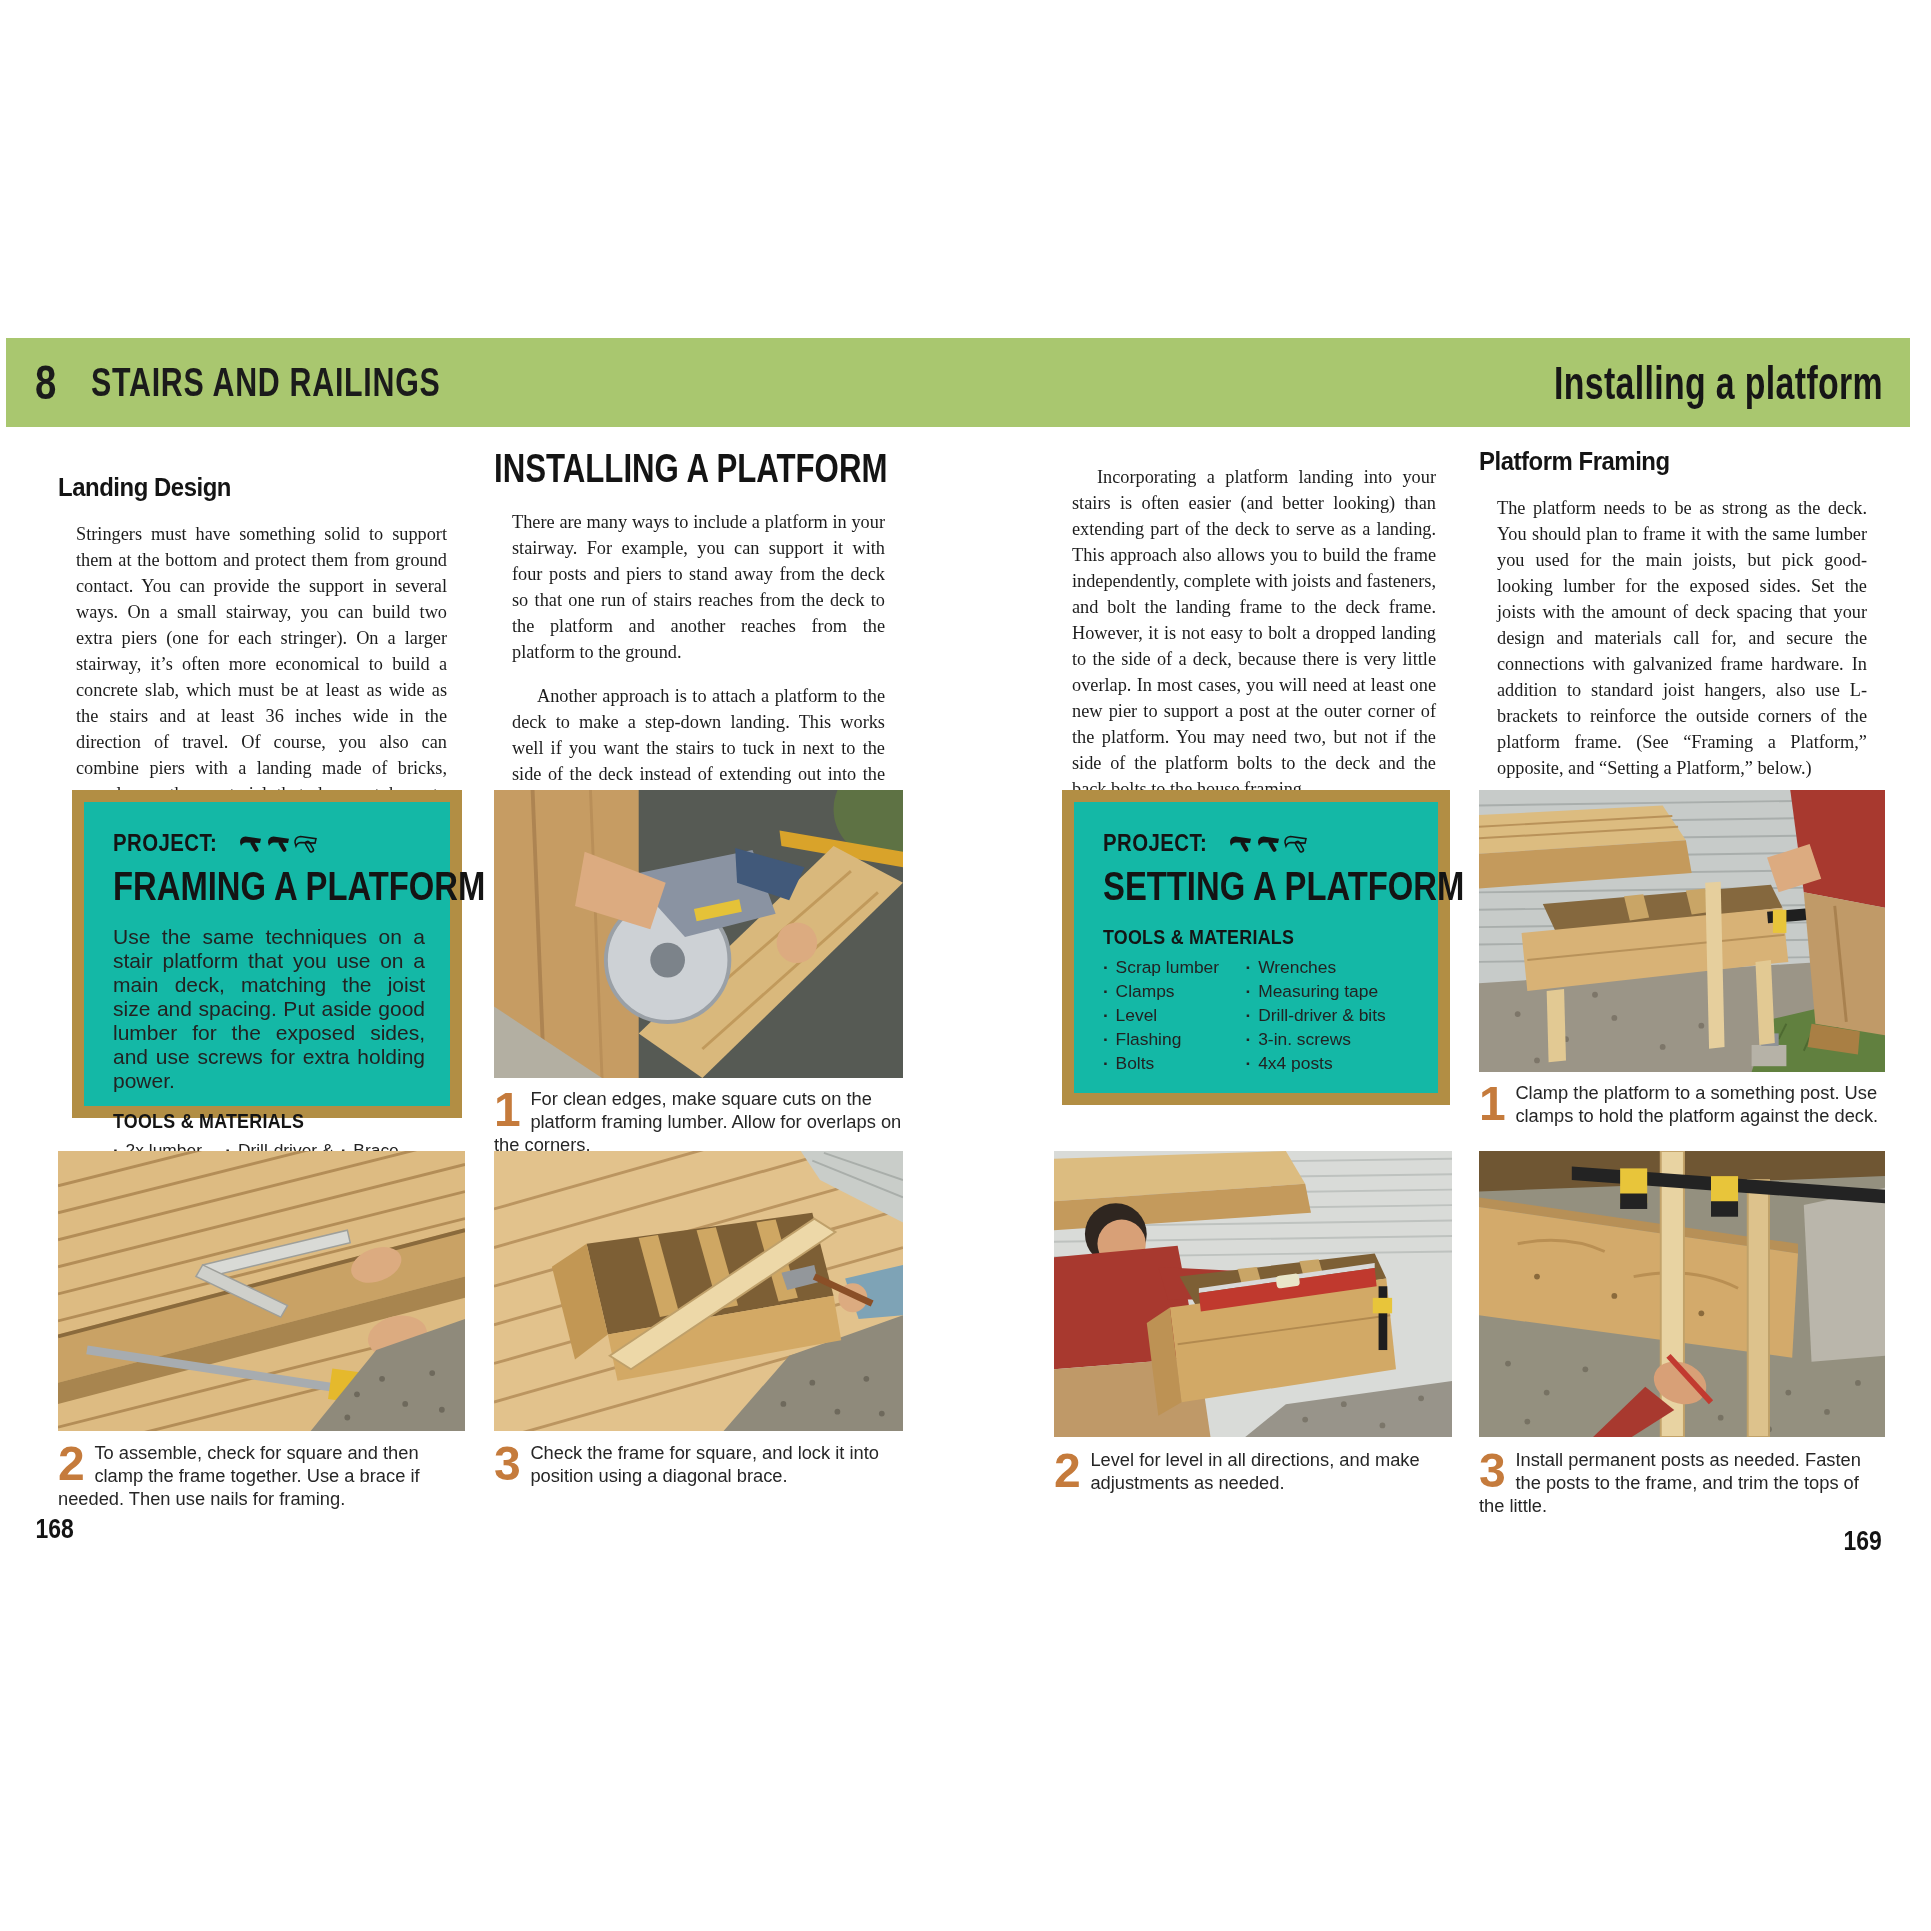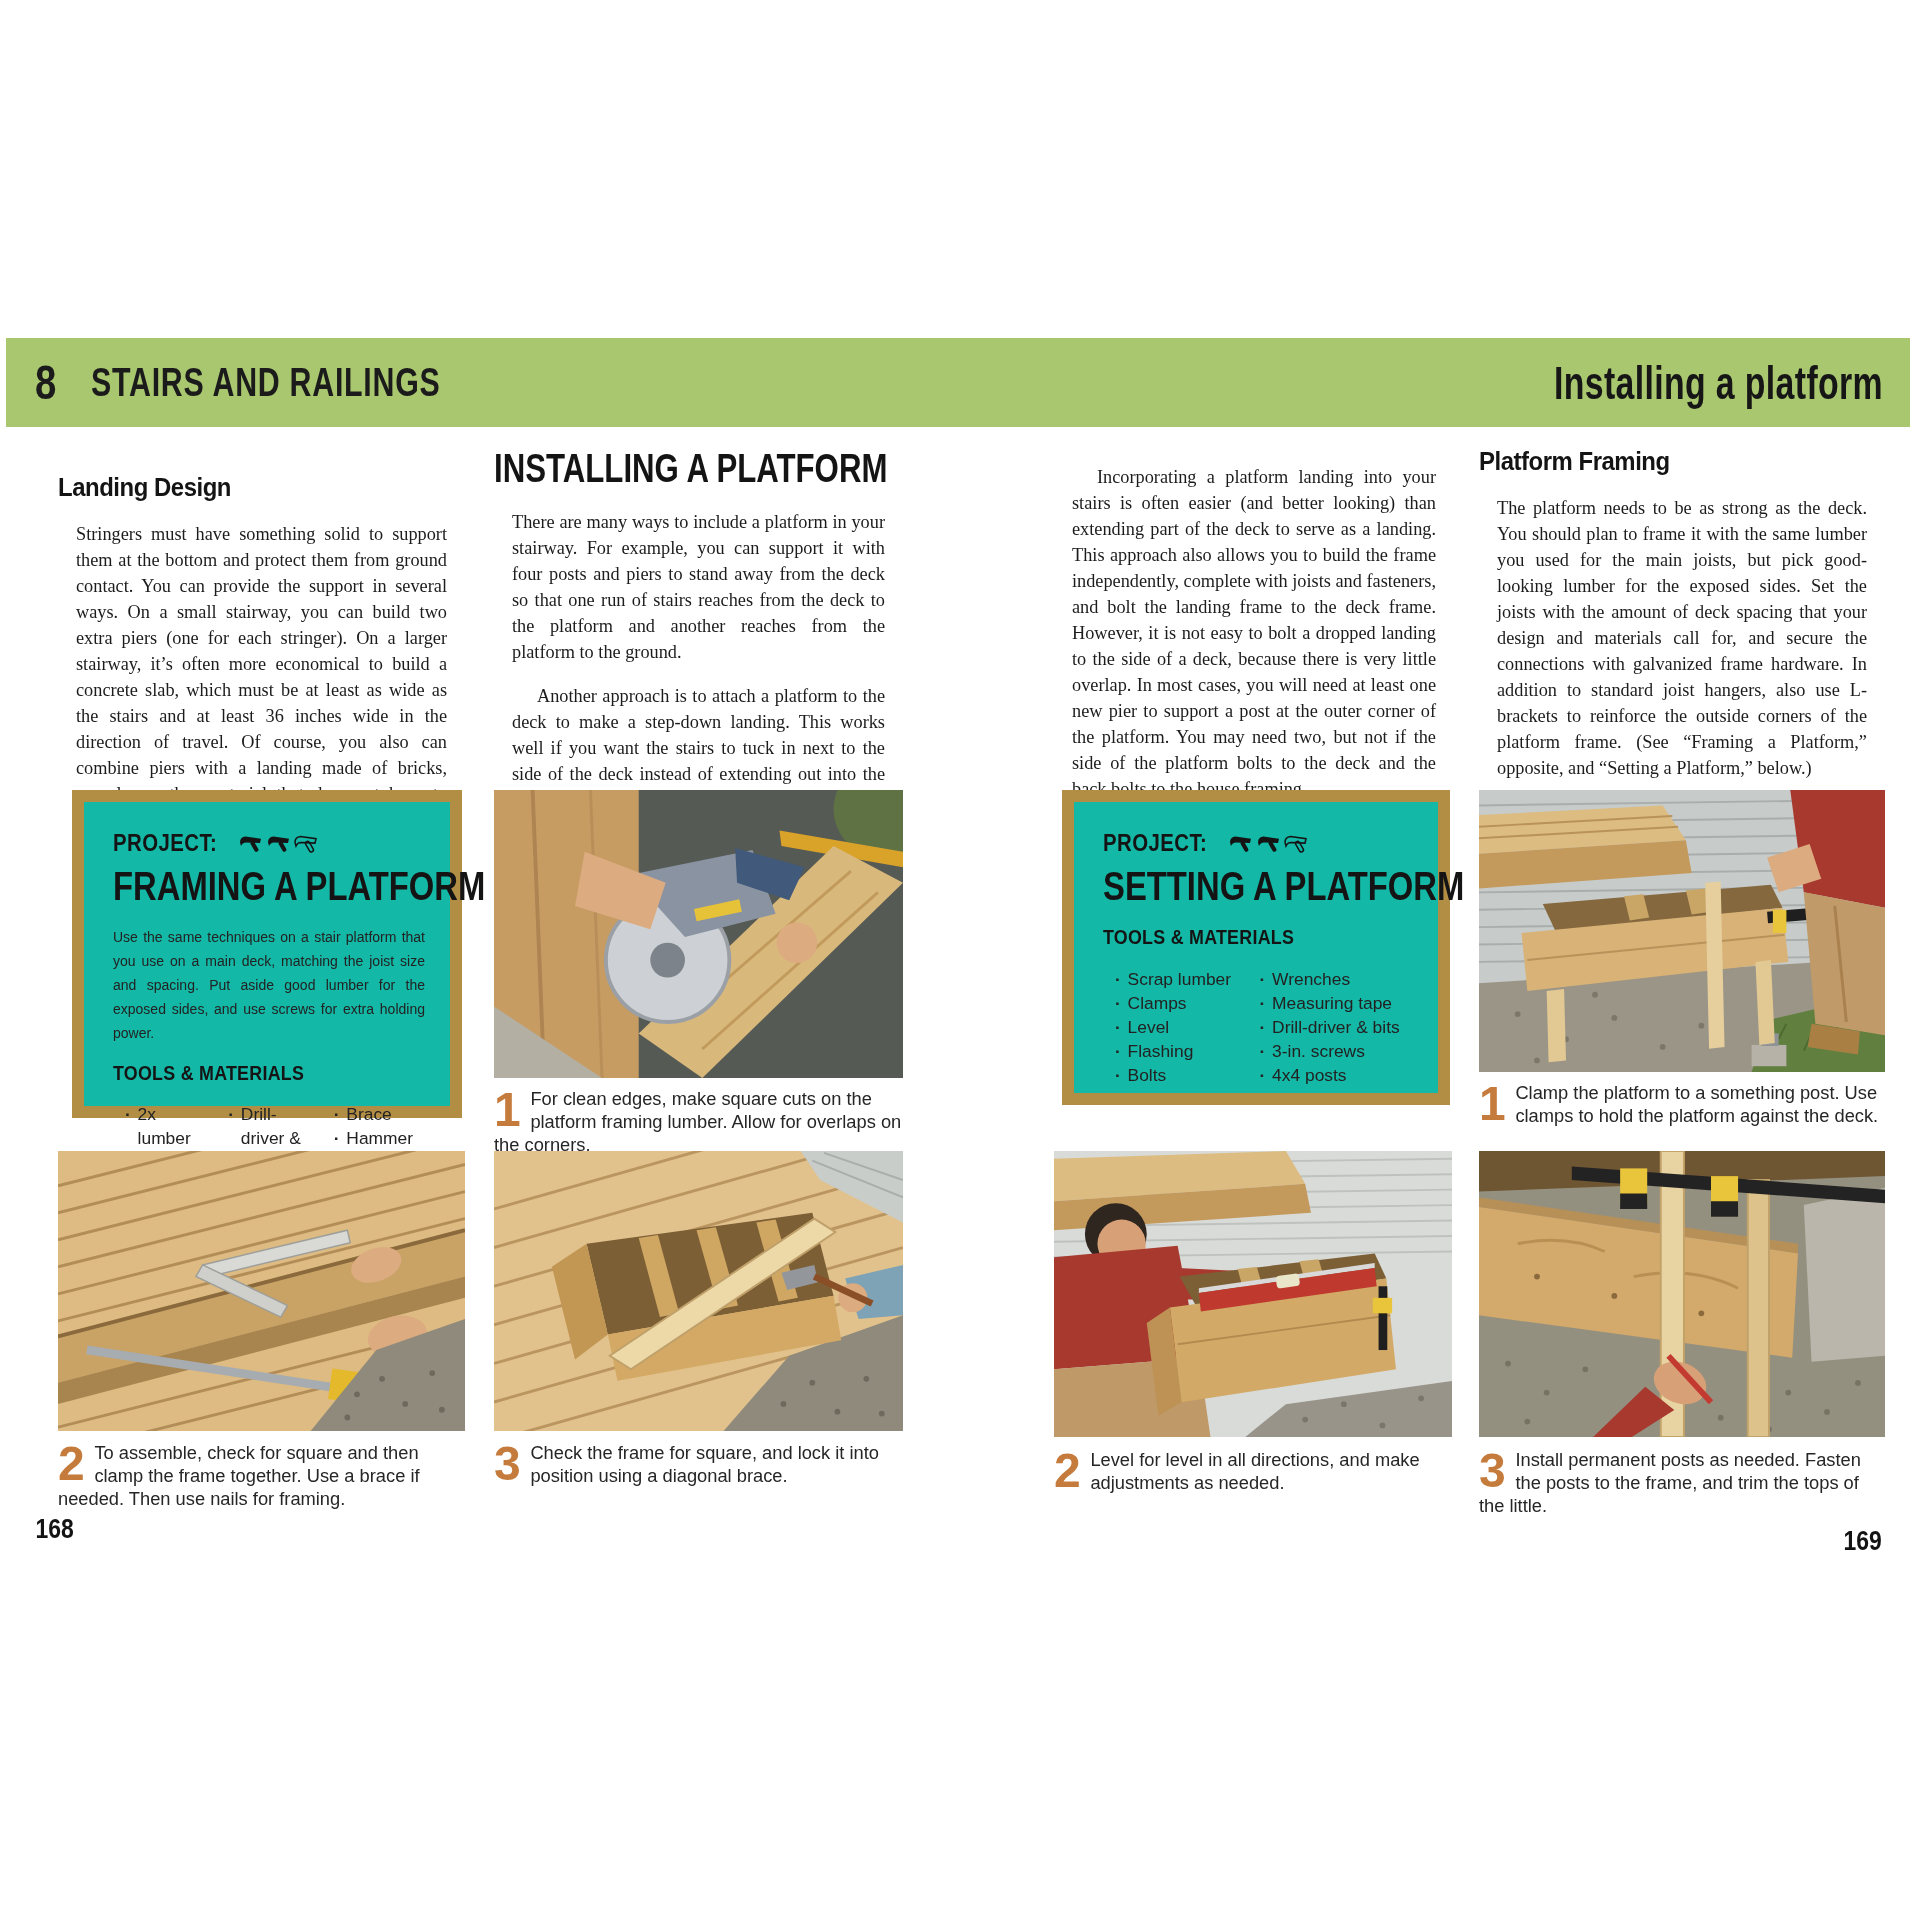--- a/index.html
+++ b/index.html
@@ -29,25 +29,25 @@
   
   .projbox{background:#14b8a6;border:12.6px solid #b28e44;box-sizing:border-box;
            padding:27px 25px 19.3px 29px;}
   .projline{display:flex;align-items:center;gap:9.7px;}
   .projlabel{font-weight:bold;font-size:24px;letter-spacing:0.5px;transform:scaleX(.85);
              transform-origin:left center;color:#141414;}
   .hammers{display:flex;align-items:center;gap:1.9px;margin-left:-7.7px;}
   .hammer{width:26px;height:21px;}
   .projtitle{font-weight:bold;font-size:41px;color:#141414;margin:5.8px 0 15.4px 0;
              transform:scaleX(.8);transform-origin:left center;white-space:nowrap;}
-  .projdesc{font-size:14px;line-height:24px;text-align:justify;margin:0 0 15.4px 0;color:#222;}
+  .projdesc{font-size:21px;line-height:24px;text-align:justify;margin:0 0 15.4px 0;color:#222;}
   .toolshead{font-weight:bold;font-size:21px;letter-spacing:0.3px;margin:0 0 5.8px 0;
              transform:scaleX(.85);transform-origin:left center;color:#141414;}
   .toolcols{display:flex;}
-  ul.tools{list-style:none;margin:12px;padding:0;font-size:17.4px;line-height:24px;color:#222;}
+  ul.tools{list-style:none;margin:0;padding:0;font-size:17.4px;line-height:24px;color:#222;}
   ul.tools li{padding-left:12.6px;position:relative;}
   ul.tools li::before{content:"\00b7";position:absolute;left:0;top:0;font-weight:bold;}
 
   
   .photo{overflow:hidden;background:#cccccc;}
   .photo svg{display:block;width:100%;height:100%;}
 
   
   .caption{font-size:18.3px;line-height:23px;color:#262626;}
   .stepnum{float:left;font-weight:bold;font-size:48px;line-height:41px;color:#c57b3c;

